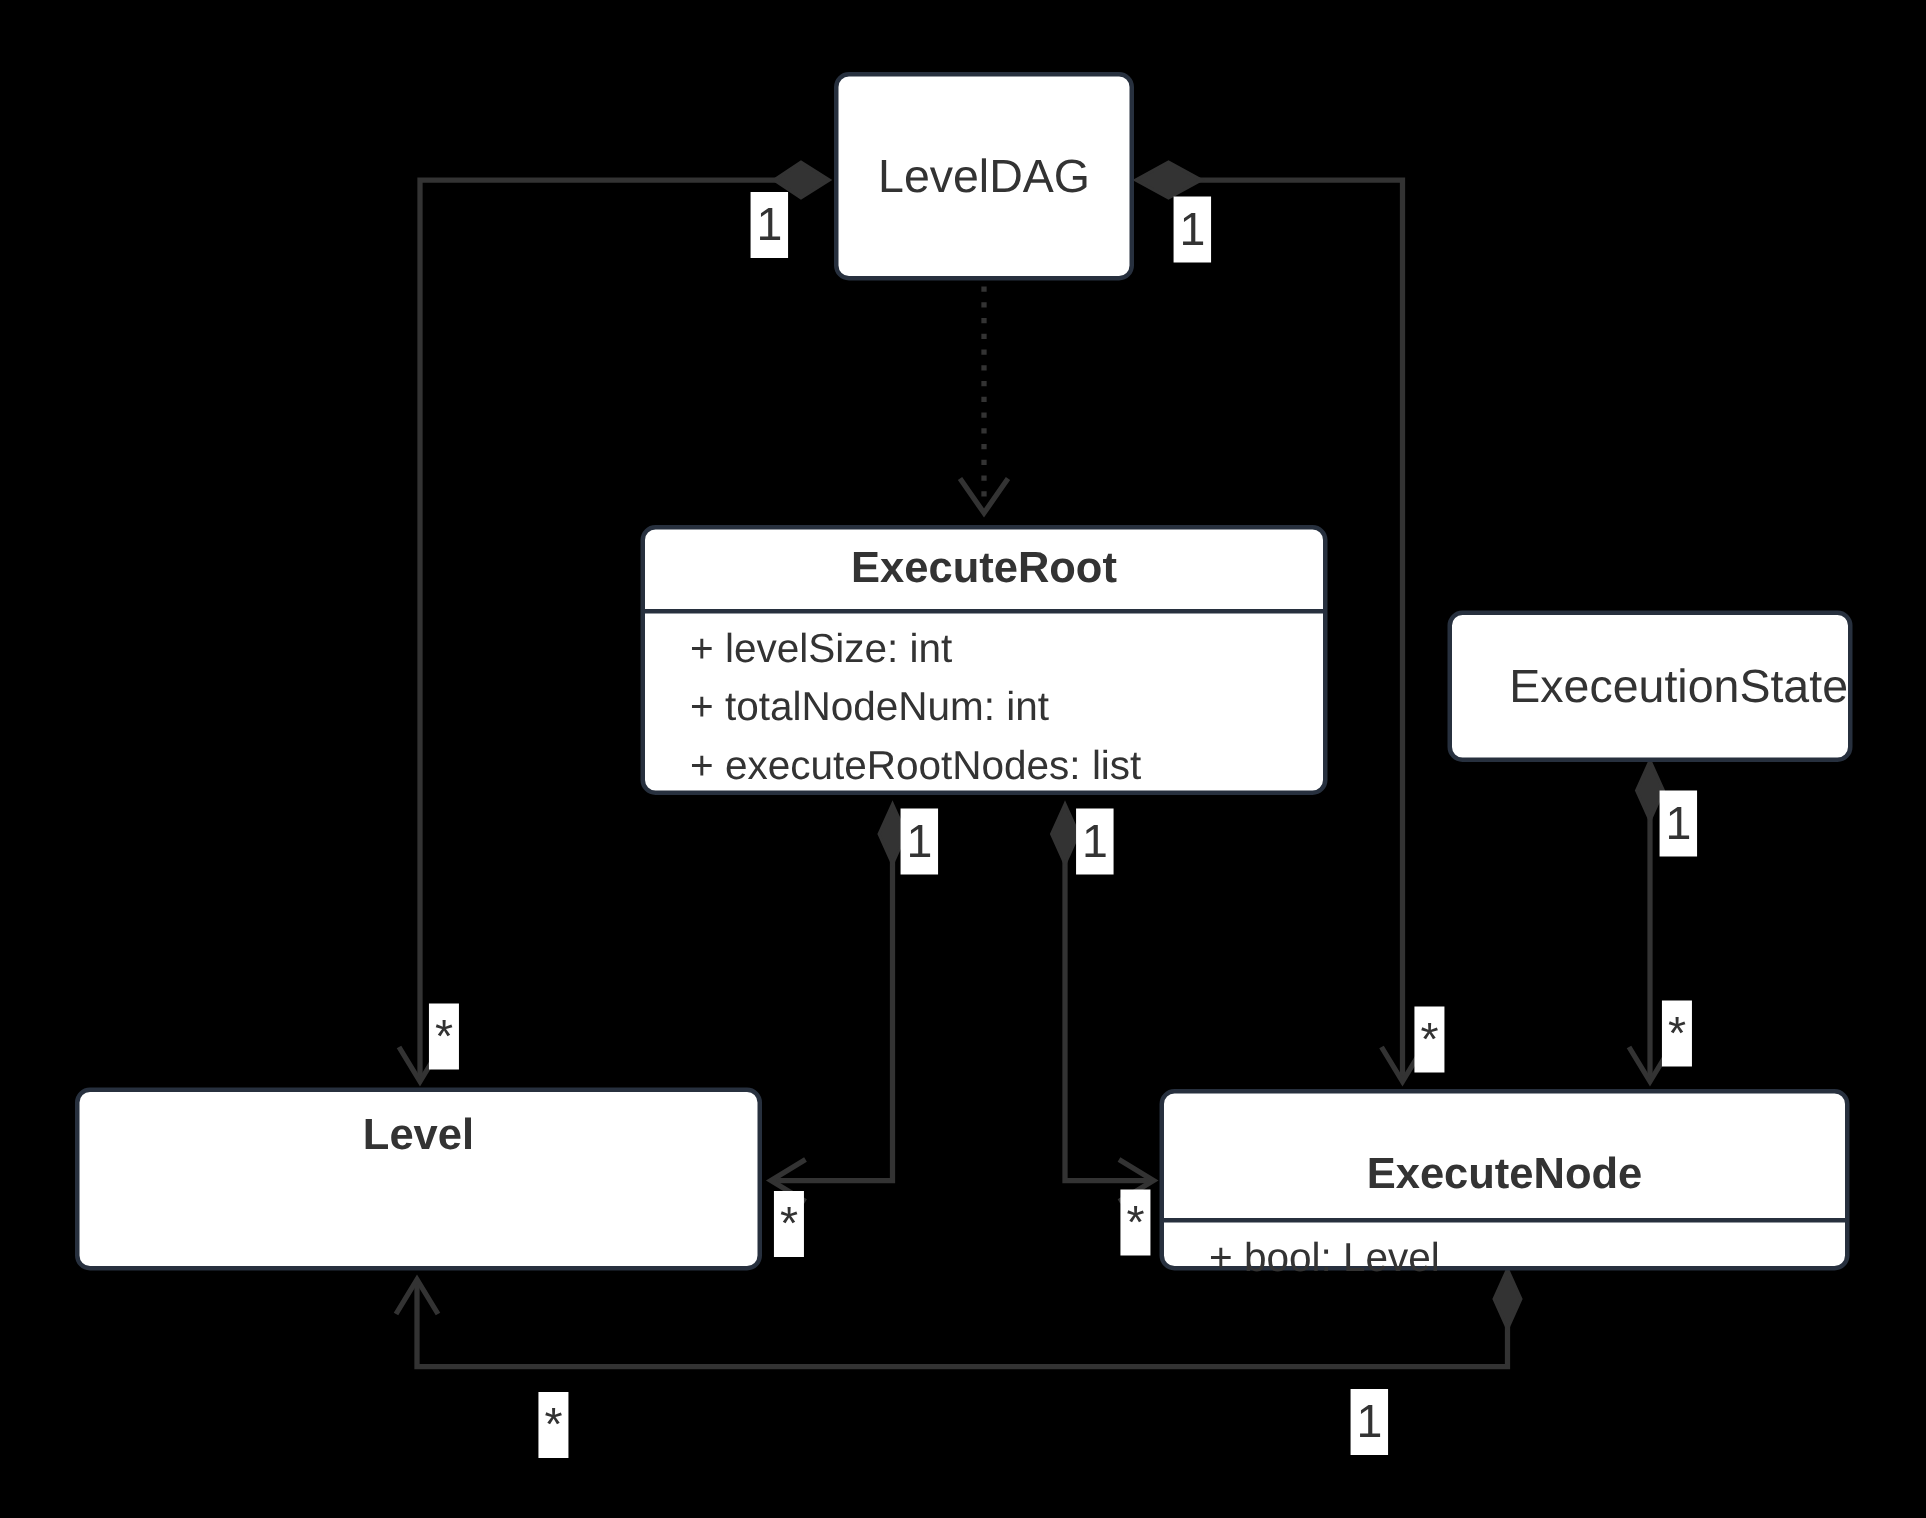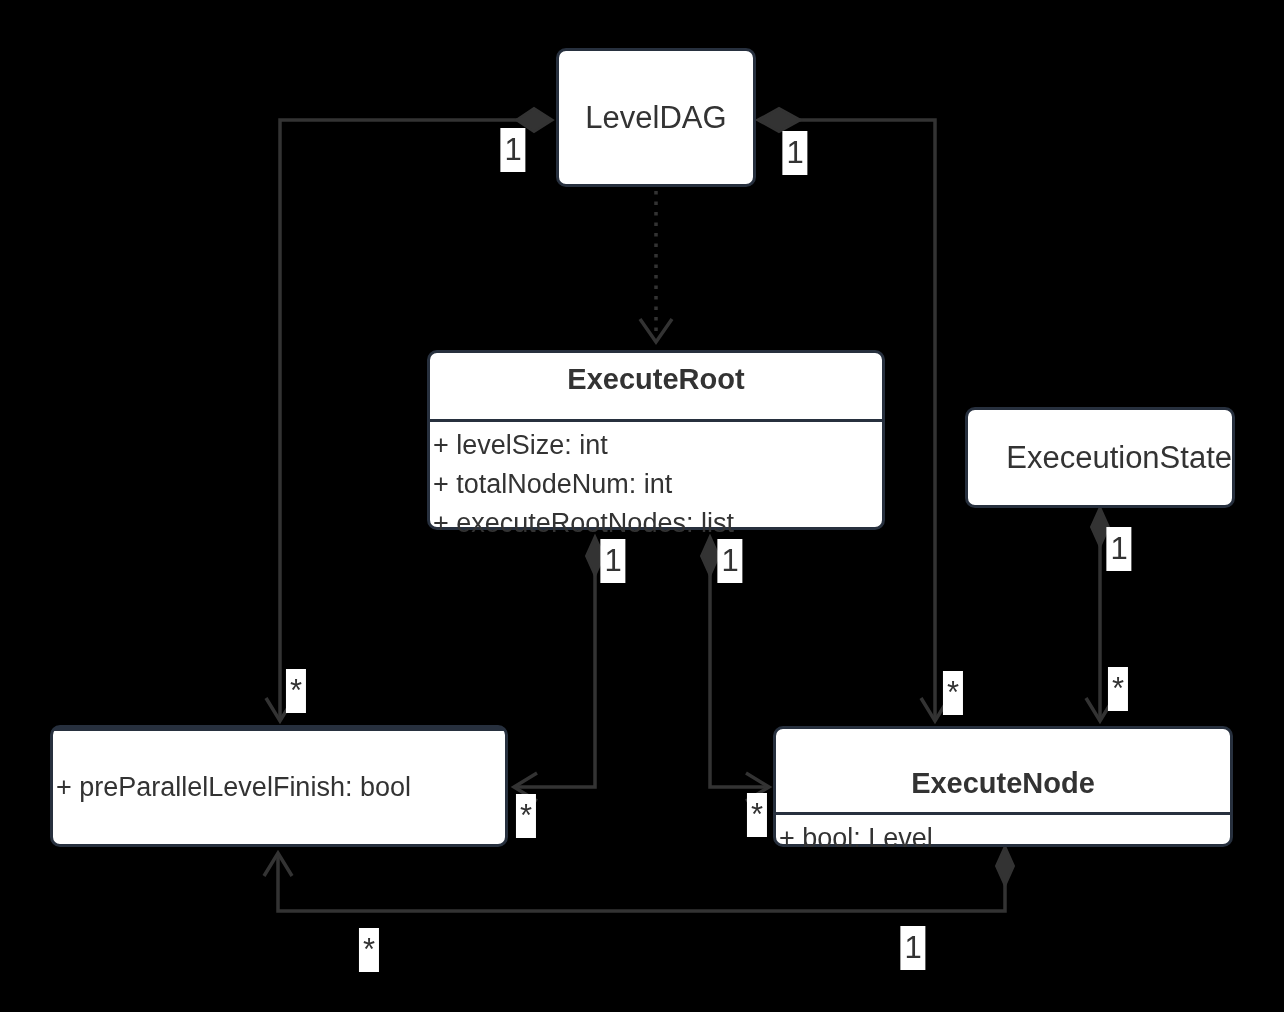--- a/index.html
+++ b/index.html
@@ -69,21 +69,21 @@
     font-weight: bold;
     font-size: 29px;
     flex: 0 0 auto;
   }
   .uml-class .class-members {
     border-top: 3px solid var(--node-border);
     flex: 1;
     display: flex;
     flex-direction: column;
     justify-content: center;
-    padding: 4px 0 4px 3px;
+    padding: 4px 0 4px 30px;
   }
   .class-attribute {
     font-size: 27px;
     line-height: 39px;
     white-space: nowrap;
   }
   .edge-label {
     position: absolute;
     transform: translate(-50%, -50%);
     background: #ffffff;
@@ -140,37 +140,35 @@
       <path class="edge-line" d="M 1005 884 V 911 H 278 V 856"></path>
       <polygon class="edge-diamond" points="1005,846 996,866 1005,886 1014,866"></polygon>
       <polyline class="edge-chevron" points="264,876 278,853 292,876"></polyline>
     </g>
   </svg>
 
   <div class="uml-class" style="left:556px; top:48px; width:200px; height:139px;border-radius:10px;">
     <div class="class-name-simple">LevelDAG</div>
   </div>
 
-  <div class="uml-class" style="left:427px; top:350px; width:458px; height:180px;gap:13px;">
+  <div class="uml-class" style="left:427px; top:350px; width:458px; height:180px;">
     <div class="class-title" style="height:53px;">ExecuteRoot</div>
     <div class="class-members">
       <div class="class-attribute">+ levelSize: int</div>
       <div class="class-attribute">+ totalNodeNum: int</div>
       <div class="class-attribute">+ executeRootNodes: list</div>
     </div>
   </div>
 
   <div class="uml-class" style="left:965px; top:407px; width:270px; height:101px;align-items:flex-end;">
     <div class="class-name-simple">ExeceutionState</div>
   </div>
 
   <div class="uml-class" style="left:50px; top:725px; width:458px; height:122px;">
-    <div class="class-members">
-      <div class="class-attribute">+ preParallelLevelFinish: bool</div>
-    </div>
+    <div class="class-title" style="height:58px;">Level</div>
   </div>
 
   <div class="uml-class" style="left:773px; top:726px; width:460px; height:121px;">
     <div class="class-title" style="height:58px;margin-top:25px;">ExecuteNode</div>
     <div class="class-members">
       <div class="class-attribute">+ bool: Level</div>
     </div>
   </div>
 
   <span class="edge-label" style="left:513px; top:150px;">1</span>

